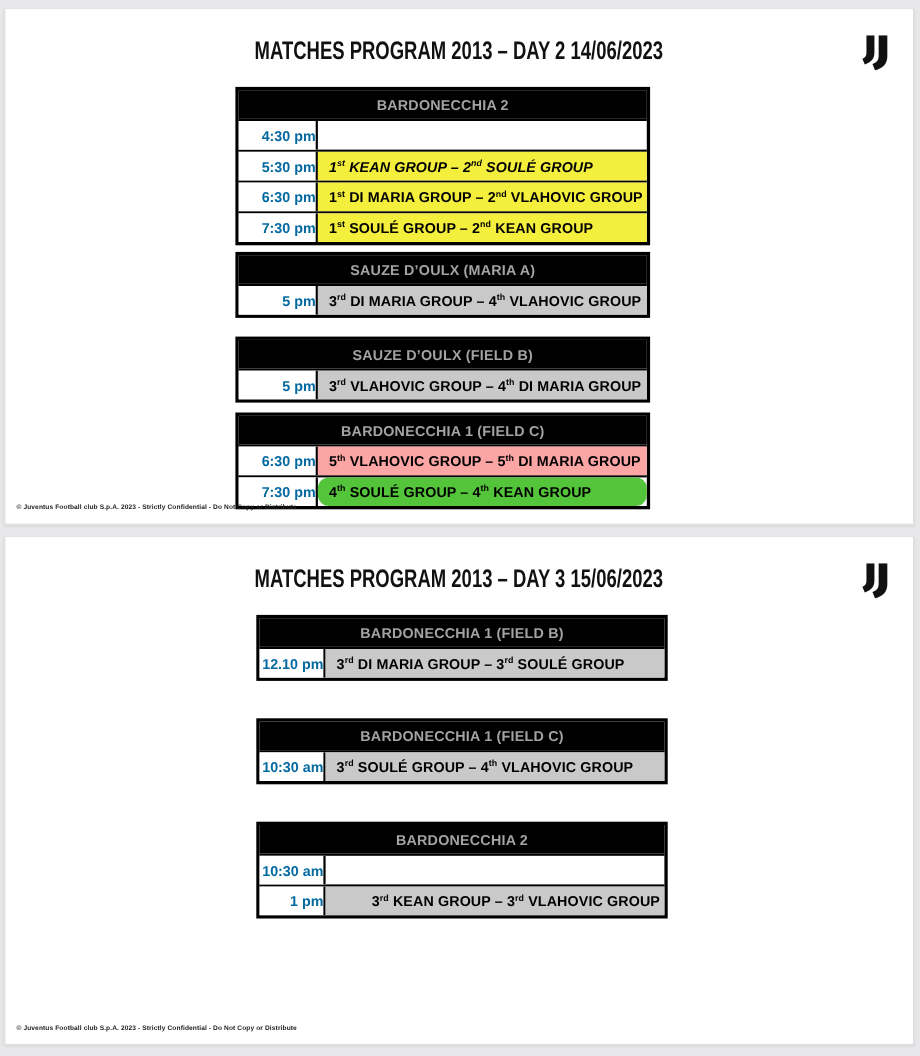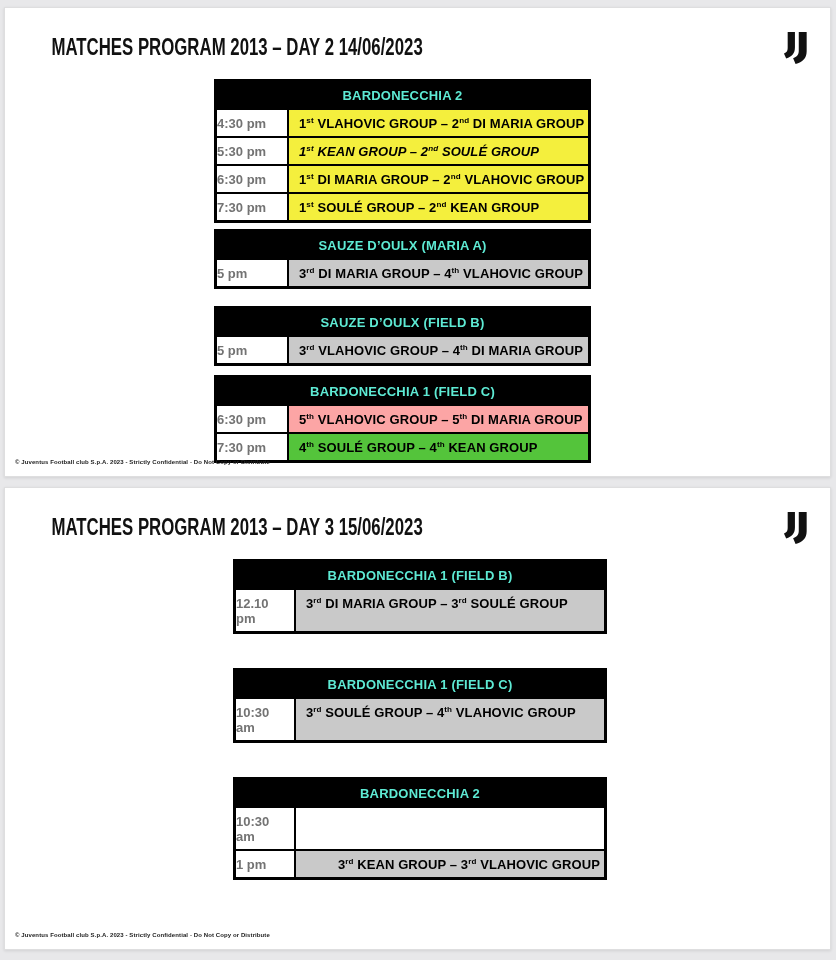--- a/index.html
+++ b/index.html
@@ -12,48 +12,48 @@
   }
   .page{
     position:absolute;left:4px;width:827px;background:#ffffff;
     border:1px solid #dededf;
     box-shadow:0 1px 3px rgba(0,0,0,0.10);
     box-sizing:border-box;
   }
   .p1{top:7px;height:470px;}
   .p2{top:487px;height:463px;}
 
-  .page-title{position:absolute;top:27px;left:0;width:100%;}
+  .page-title{position:absolute;top:27px;left:0;width:100%;text-align:center;}
   .title-text{
     display:inline-block;font-weight:800;font-size:21px;color:#111;
     transform:scaleX(0.80) scaleY(1.10);transform-origin:center;
     white-space:nowrap;letter-spacing:0px;
   }
 
   .logo{position:absolute;top:24px;right:20px;width:28px;height:32px;}
   .logo svg{width:100%;height:100%;}
 
   .tables{position:absolute;top:71px;}
   .p1 .tables{left:209px;width:377px;}
   .p2 .tables{left:228px;width:374px;}
 
   .jtable{border:3px solid #000;box-sizing:border-box;background:#fff;}
   .p1 .jtable:nth-of-type(1){margin-bottom:6px;}
   .p1 .jtable:nth-of-type(2){margin-bottom:17px;}
   .p1 .jtable:nth-of-type(3){margin-bottom:9px;}
   .p2 .jtable{margin-bottom:34px;}
 
   .venue{
-    background:#000;color:#5eead4;font-weight:bold;font-size:13px;
+    background:#000;color:#a3a3a3;font-weight:bold;font-size:13px;
     text-align:center;padding:6px 0 5px 0;letter-spacing:0.2px;
   }
   .trow{display:flex;border-top:2.5px solid #000;}
   .time{
-    background:#fff;font-weight:bold;font-size:13px;color:#737373;
-    text-align:left;padding:6px 12px 5px 0;border-right:2.5px solid #000;
+    background:#fff;font-weight:bold;font-size:13px;color:#0369a1;
+    text-align:right;padding:6px 0 5px 0;border-right:2.5px solid #000;
     flex:0 0 auto;box-sizing:border-box;
   }
   .p1 .time{width:72px;}
   .p2 .time{width:60px;}
   .match{
     flex:1;font-weight:bold;font-size:13px;color:#000;
     padding:6px 4px 5px 10px;letter-spacing:0.1px;white-space:nowrap;
   }
   .match sup{font-size:0.62em;line-height:0;}
 
@@ -73,21 +73,20 @@
     <svg viewBox="0 0 26 30" xmlns="http://www.w3.org/2000/svg" aria-hidden="true">
       <path fill="#111" d="M5.2 0 H12 V14.6 C12 20.2 9.2 23.2 3.8 24.9 L1.7 20.1 C5 18.9 5.2 16.9 5.2 14.3 Z"></path>
       <path fill="#111" d="M15.6 0 H23 V18.0 C23 24.7 19.2 28.2 12.6 30 L10.3 24.6 C14.7 23.1 15.6 20.7 15.6 17.4 Z"></path>
     </svg>
   </div>
   <div class="tables">
       <div class="jtable">
         <div class="venue">BARDONECCHIA 2</div>
         <div class="trow">
           <div class="time">4:30 pm</div>
-          <div class="match" style="background: rgb(244, 239, 61);">1<sup>st</sup> VLAHOVIC GROUP – 2<sup>nd</sup> DI MARIA GROUP</div>
         </div>
         <div class="trow">
           <div class="time">5:30 pm</div>
           <div class="match" style="background: rgb(244, 239, 61); font-style: italic;">1<sup>st</sup> KEAN GROUP – 2<sup>nd</sup> SOULÉ GROUP</div>
         </div>
         <div class="trow">
           <div class="time">6:30 pm</div>
           <div class="match" style="background: rgb(244, 239, 61);">1<sup>st</sup> DI MARIA GROUP – 2<sup>nd</sup> VLAHOVIC GROUP</div>
         </div>
         <div class="trow">
@@ -110,21 +109,21 @@
         </div>
       </div>
       <div class="jtable">
         <div class="venue">BARDONECCHIA 1 (FIELD C)</div>
         <div class="trow">
           <div class="time">6:30 pm</div>
           <div class="match" style="background: #fca5a5;">5<sup>th</sup> VLAHOVIC GROUP – 5<sup>th</sup> DI MARIA GROUP</div>
         </div>
         <div class="trow">
           <div class="time">7:30 pm</div>
-          <div class="match" style="background: rgb(84, 196, 59);">4<sup>th</sup> SOULÉ GROUP – 4<sup>th</sup> KEAN GROUP</div>
+          <div class="match" style="background: rgb(84, 196, 59); border-radius: 10px;">4<sup>th</sup> SOULÉ GROUP – 4<sup>th</sup> KEAN GROUP</div>
         </div>
       </div>
     </div>
   <div class="footer">© Juventus Football club S.p.A. 2023 - Strictly Confidential - Do Not Copy or Distribute</div>
 </div>
 
 <div class="page p2">
   <div class="page-title">
     <span class="title-text">MATCHES PROGRAM 2013 – DAY 3 15/06/2023</span>
   </div>

